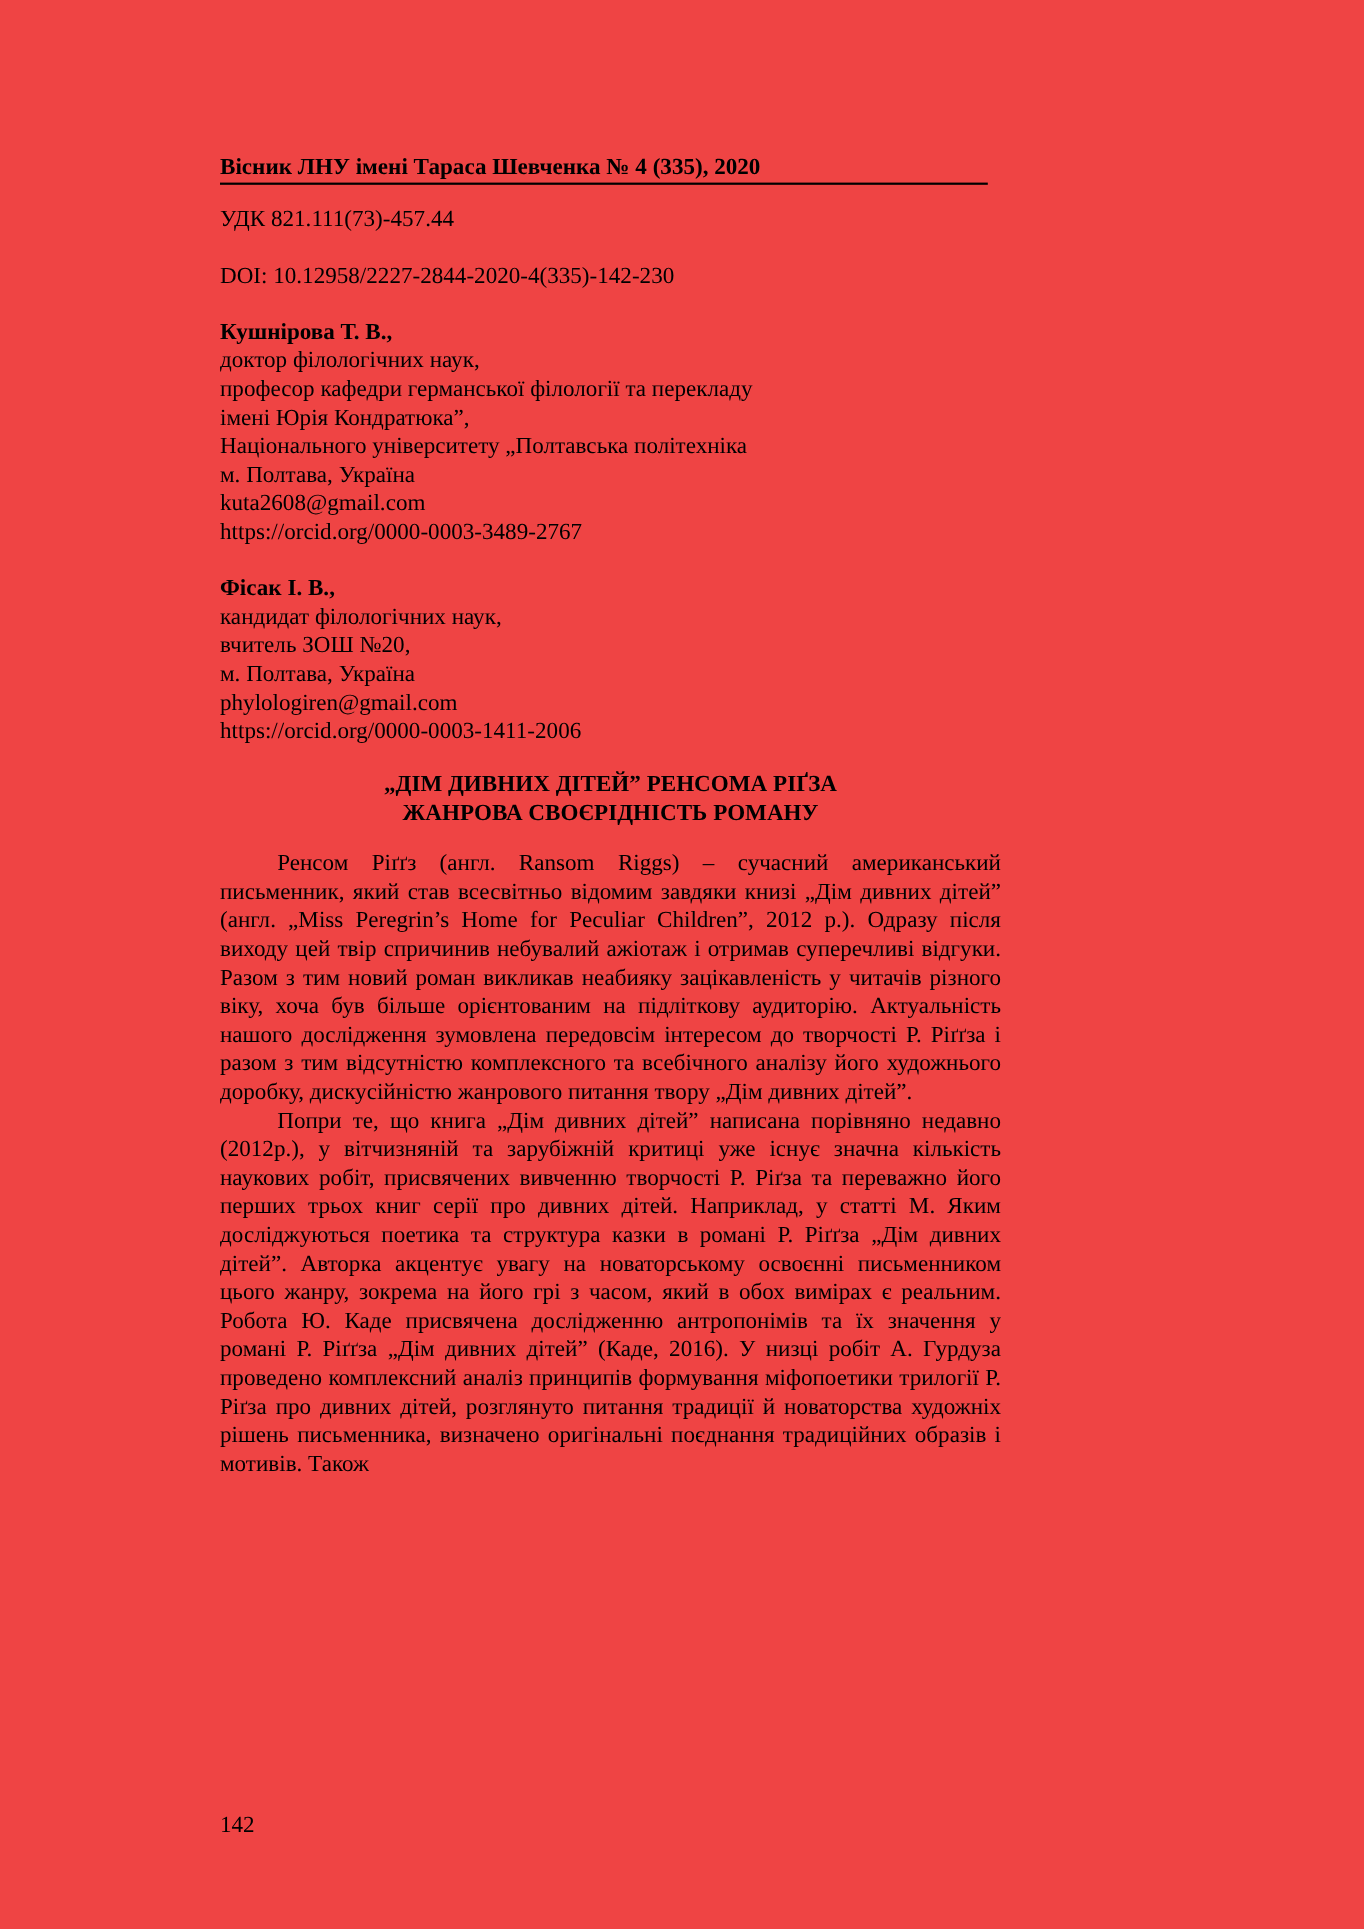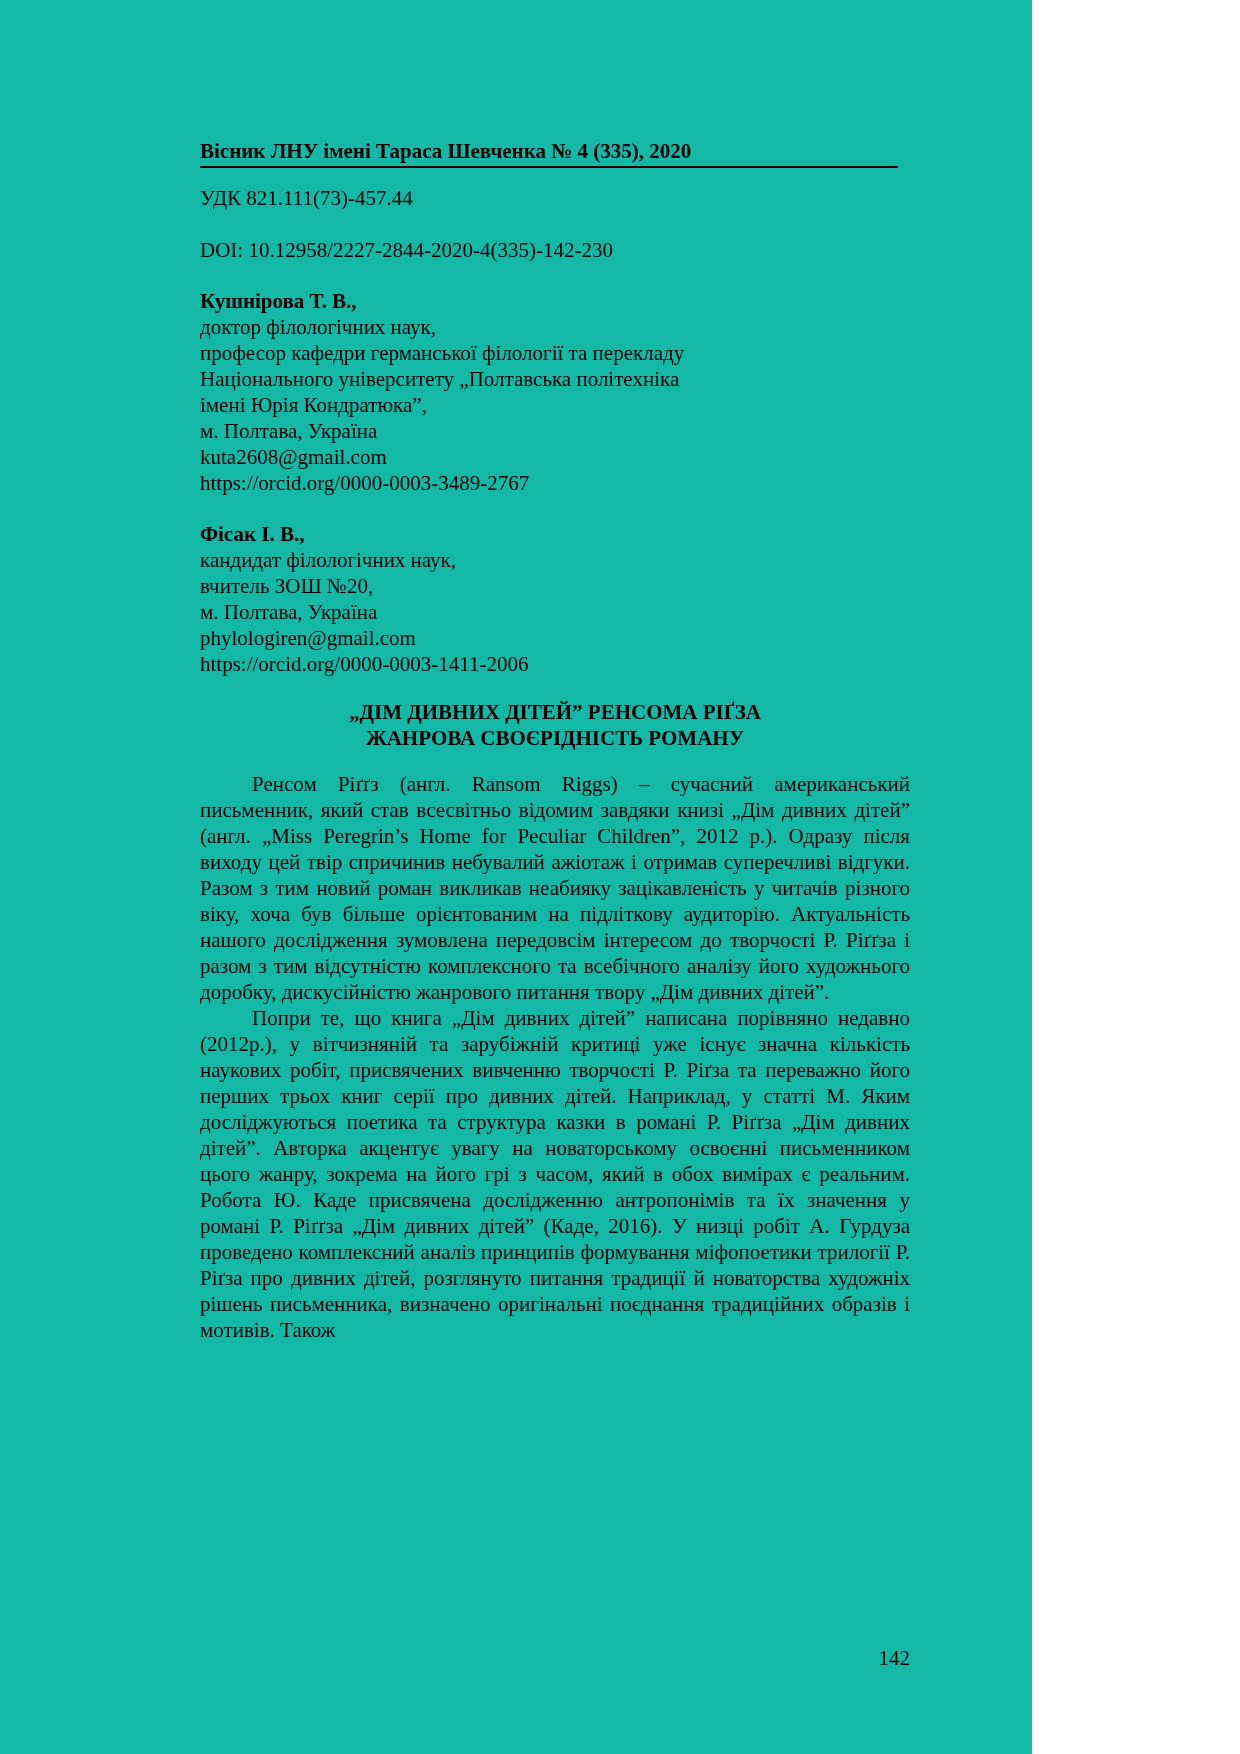--- a/index.html
+++ b/index.html
@@ -10,23 +10,23 @@
   body {
     width: 1240px;
     height: 1754px;
     font-family: "Liberation Serif", serif;
     color: #000000;
     font-size: 21px;
     line-height: 26px;
   }
   .page {
     position: relative;
-    width: 1032px;
+    width: 1240px;
     height: 1754px;
-    background: #14b8a6;
+    background: #ef4444;
     overflow: hidden;
   }
   .content {
     position: absolute;
     left: 200px;
     top: 138px;
     width: 710px;
   }
   .journal-header {
     font-weight: bold;
@@ -57,41 +57,41 @@
   }
   .para {
     margin: 0;
     text-indent: 52px;
   }
   .page-number {
     position: absolute;
     left: 200px;
     top: 1645px;
     width: 710px;
-    text-align: right;
+    text-align: left;
   }
 </style>
 </head>
 <body>
 
 <div class="page">
   <div class="content">
 
     <div class="journal-header">Вісник ЛНУ імені Тараса Шевченка № 4 (335), 2020</div>
 
     <div class="udk">УДК 821.111(73)-457.44</div>
 
     <div class="doi">DOI: 10.12958/2227-2844-2020-4(335)-142-230</div>
 
     <div class="author-block">
       <div class="author-name">Кушнірова Т. В.,</div>
       <div>доктор філологічних наук,</div>
       <div>професор кафедри германської філології та перекладу</div>
+      <div>імені Юрія Кондратюка”,</div>
       <div>Національного університету „Полтавська політехніка</div>
-      <div>імені Юрія Кондратюка”,</div>
       <div>м. Полтава, Україна</div>
       <div>kuta2608@gmail.com</div>
       <div>https://orcid.org/0000-0003-3489-2767</div>
     </div>
 
     <div class="author-block">
       <div class="author-name">Фісак І. В.,</div>
       <div>кандидат філологічних наук,</div>
       <div>вчитель ЗОШ №20,</div>
       <div>м. Полтава, Україна</div>

